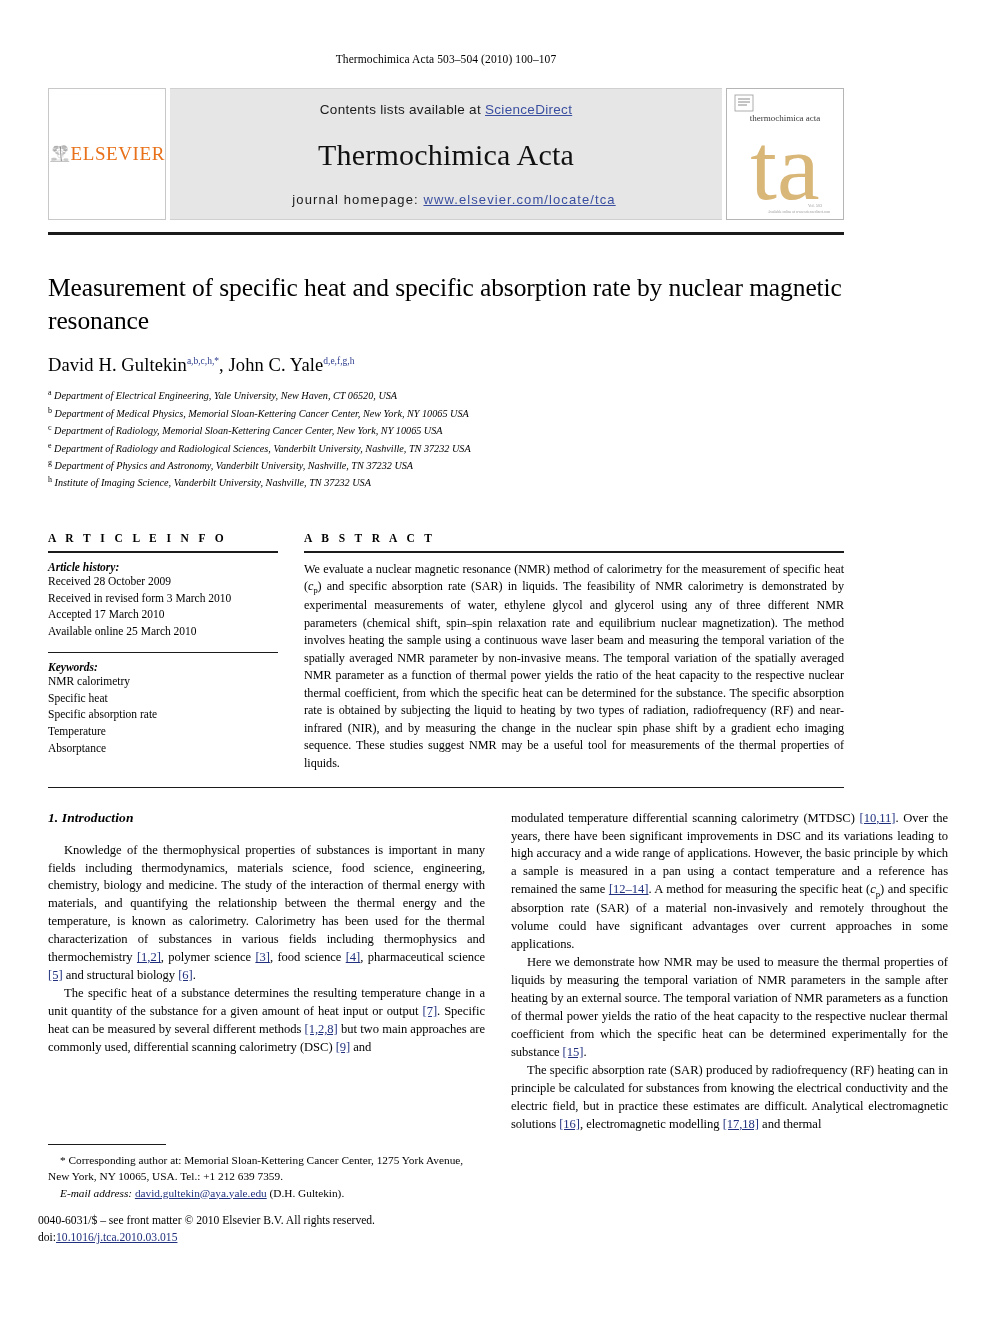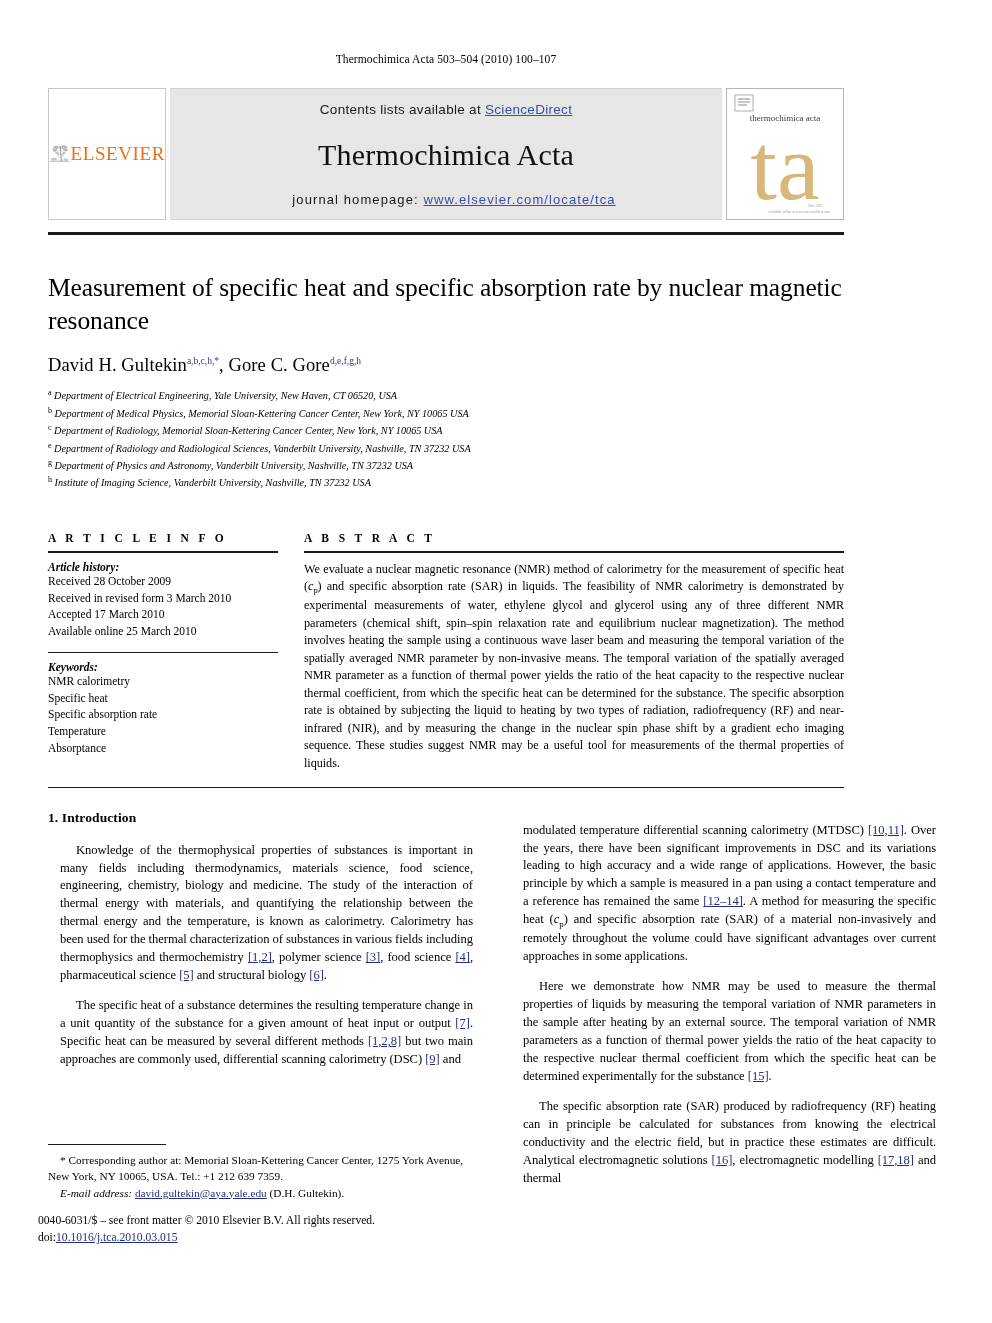--- a/index.html
+++ b/index.html
@@ -205,26 +205,27 @@
     gap: 26px;
     margin-top: 22px;
   }
   .bcol { width: 437px; flex: 0 0 437px; position: relative; }
   h2.head {
     font-family: "Liberation Serif", serif;
     font-size: 13.5px;
     font-weight: bold;
     margin: 0 0 16px 0;
     letter-spacing: 0.1px;
+    font-style: italic;
   }
   p.para {
     font-size: 12.6px;
     line-height: 1.425;
     text-align: justify;
-    margin: 12px;
+    margin: 0;
     text-indent: 16px;
     letter-spacing: -0.05px;
   }
   p.para + p.para { margin-top: 0; }
   p.para.noindent { text-indent: 0; }
   .ref { color: #20307e; }
   .para i { font-style: italic; }
   .para sub { font-size: 8.8px; }
 
   
@@ -315,21 +316,21 @@
         <text x="72" y="124" font-family="'Liberation Serif', serif" font-size="3.6" fill="#9a9a9a" text-anchor="middle">Available online at www.sciencedirect.com</text>
       </svg>
     </div>
   </div>
 
   <hr class="masthead-rule">
 
   <h1 class="title">Measurement of specific heat and specific absorption rate by nuclear magnetic resonance</h1>
 
   <div class="authors">
-    <span>David H. Gultekin</span><sup>a,b,c,h,*</sup><span>, </span><span>Gore C. Gore</span><sup>d,e,f,g,h</sup>
+    <span>David H. Gultekin</span><sup>a,b,c,h,*</sup><span>, </span><span>John C. Yale</span><sup>d,e,f,g,h</sup>
   </div>
 
   <div class="affiliations" id="affiliations">
       <div><sup>a</sup><span> Department of Electrical Engineering, Yale University, New Haven, CT 06520, USA</span></div>
       <div><sup>b</sup><span> Department of Medical Physics, Memorial Sloan-Kettering Cancer Center, New York, NY 10065 USA</span></div>
       <div><sup>c</sup><span> Department of Radiology, Memorial Sloan-Kettering Cancer Center, New York, NY 10065 USA</span></div>
       <div><sup>e</sup><span> Department of Radiology and Radiological Sciences, Vanderbilt University, Nashville, TN 37232 USA</span></div>
       <div><sup>g</sup><span> Department of Physics and Astronomy, Vanderbilt University, Nashville, TN 37232 USA</span></div>
       <div><sup>h</sup><span> Institute of Imaging Science, Vanderbilt University, Nashville, TN 37232 USA</span></div>
     </div>

